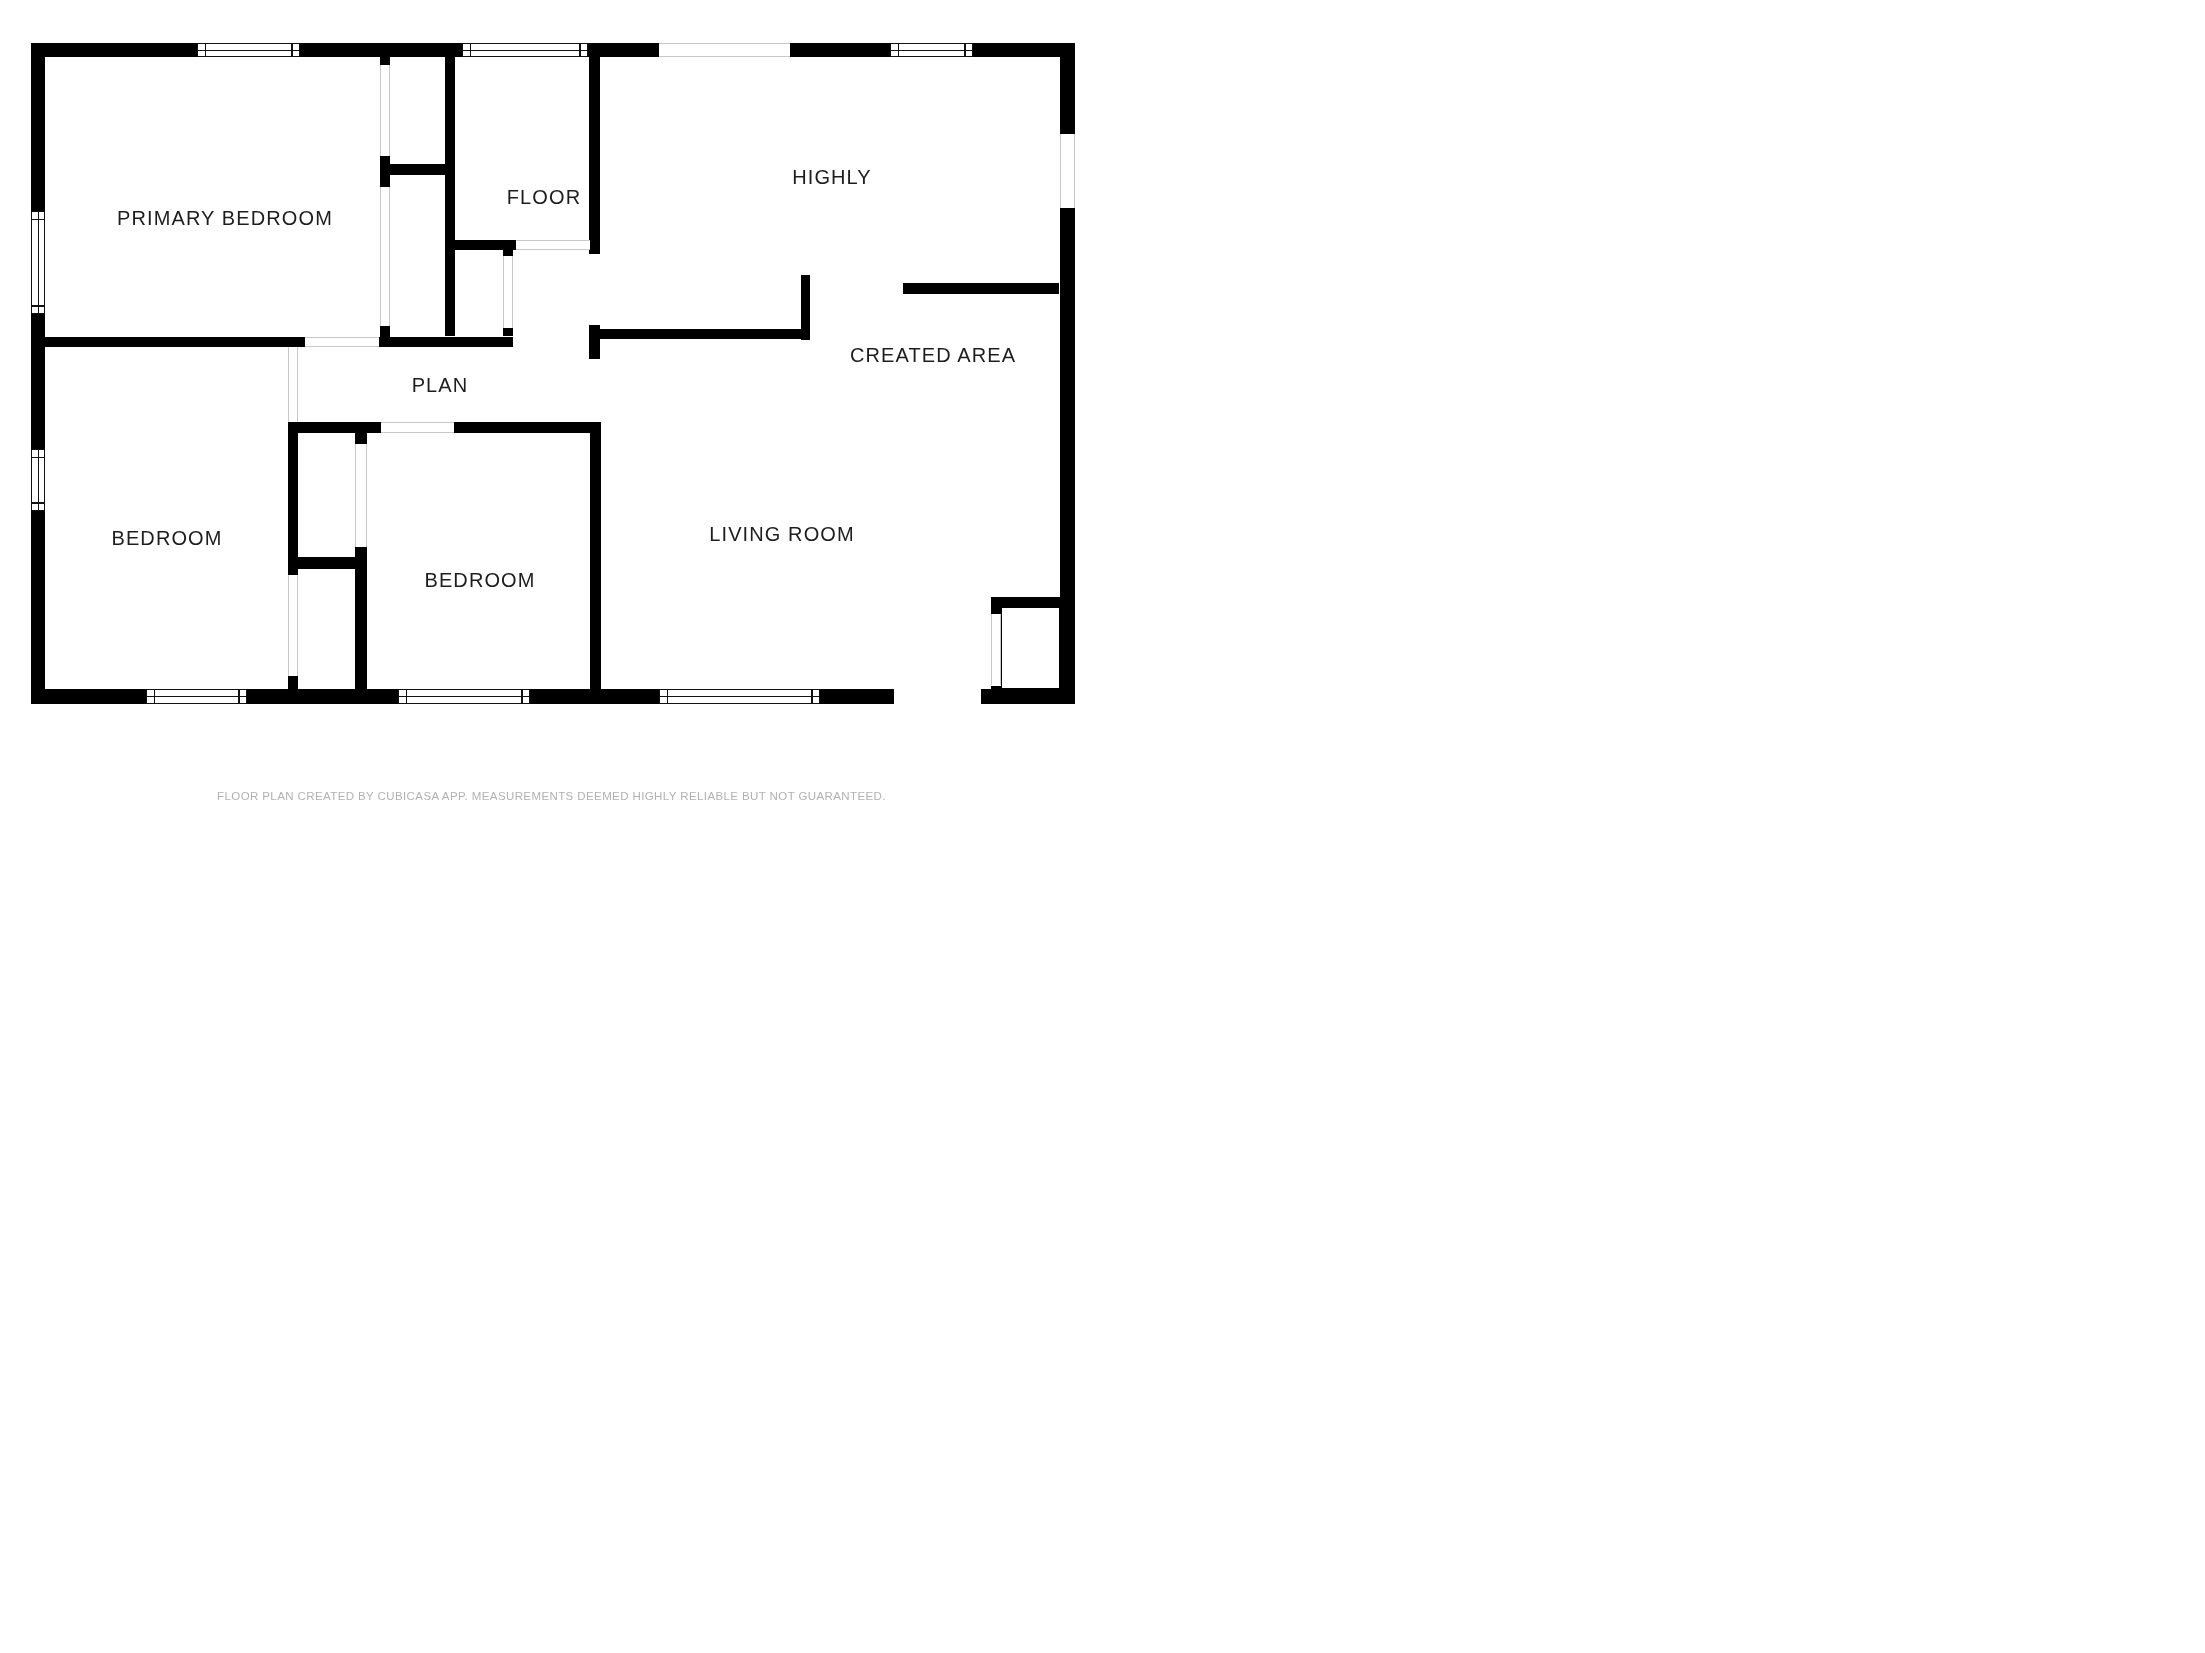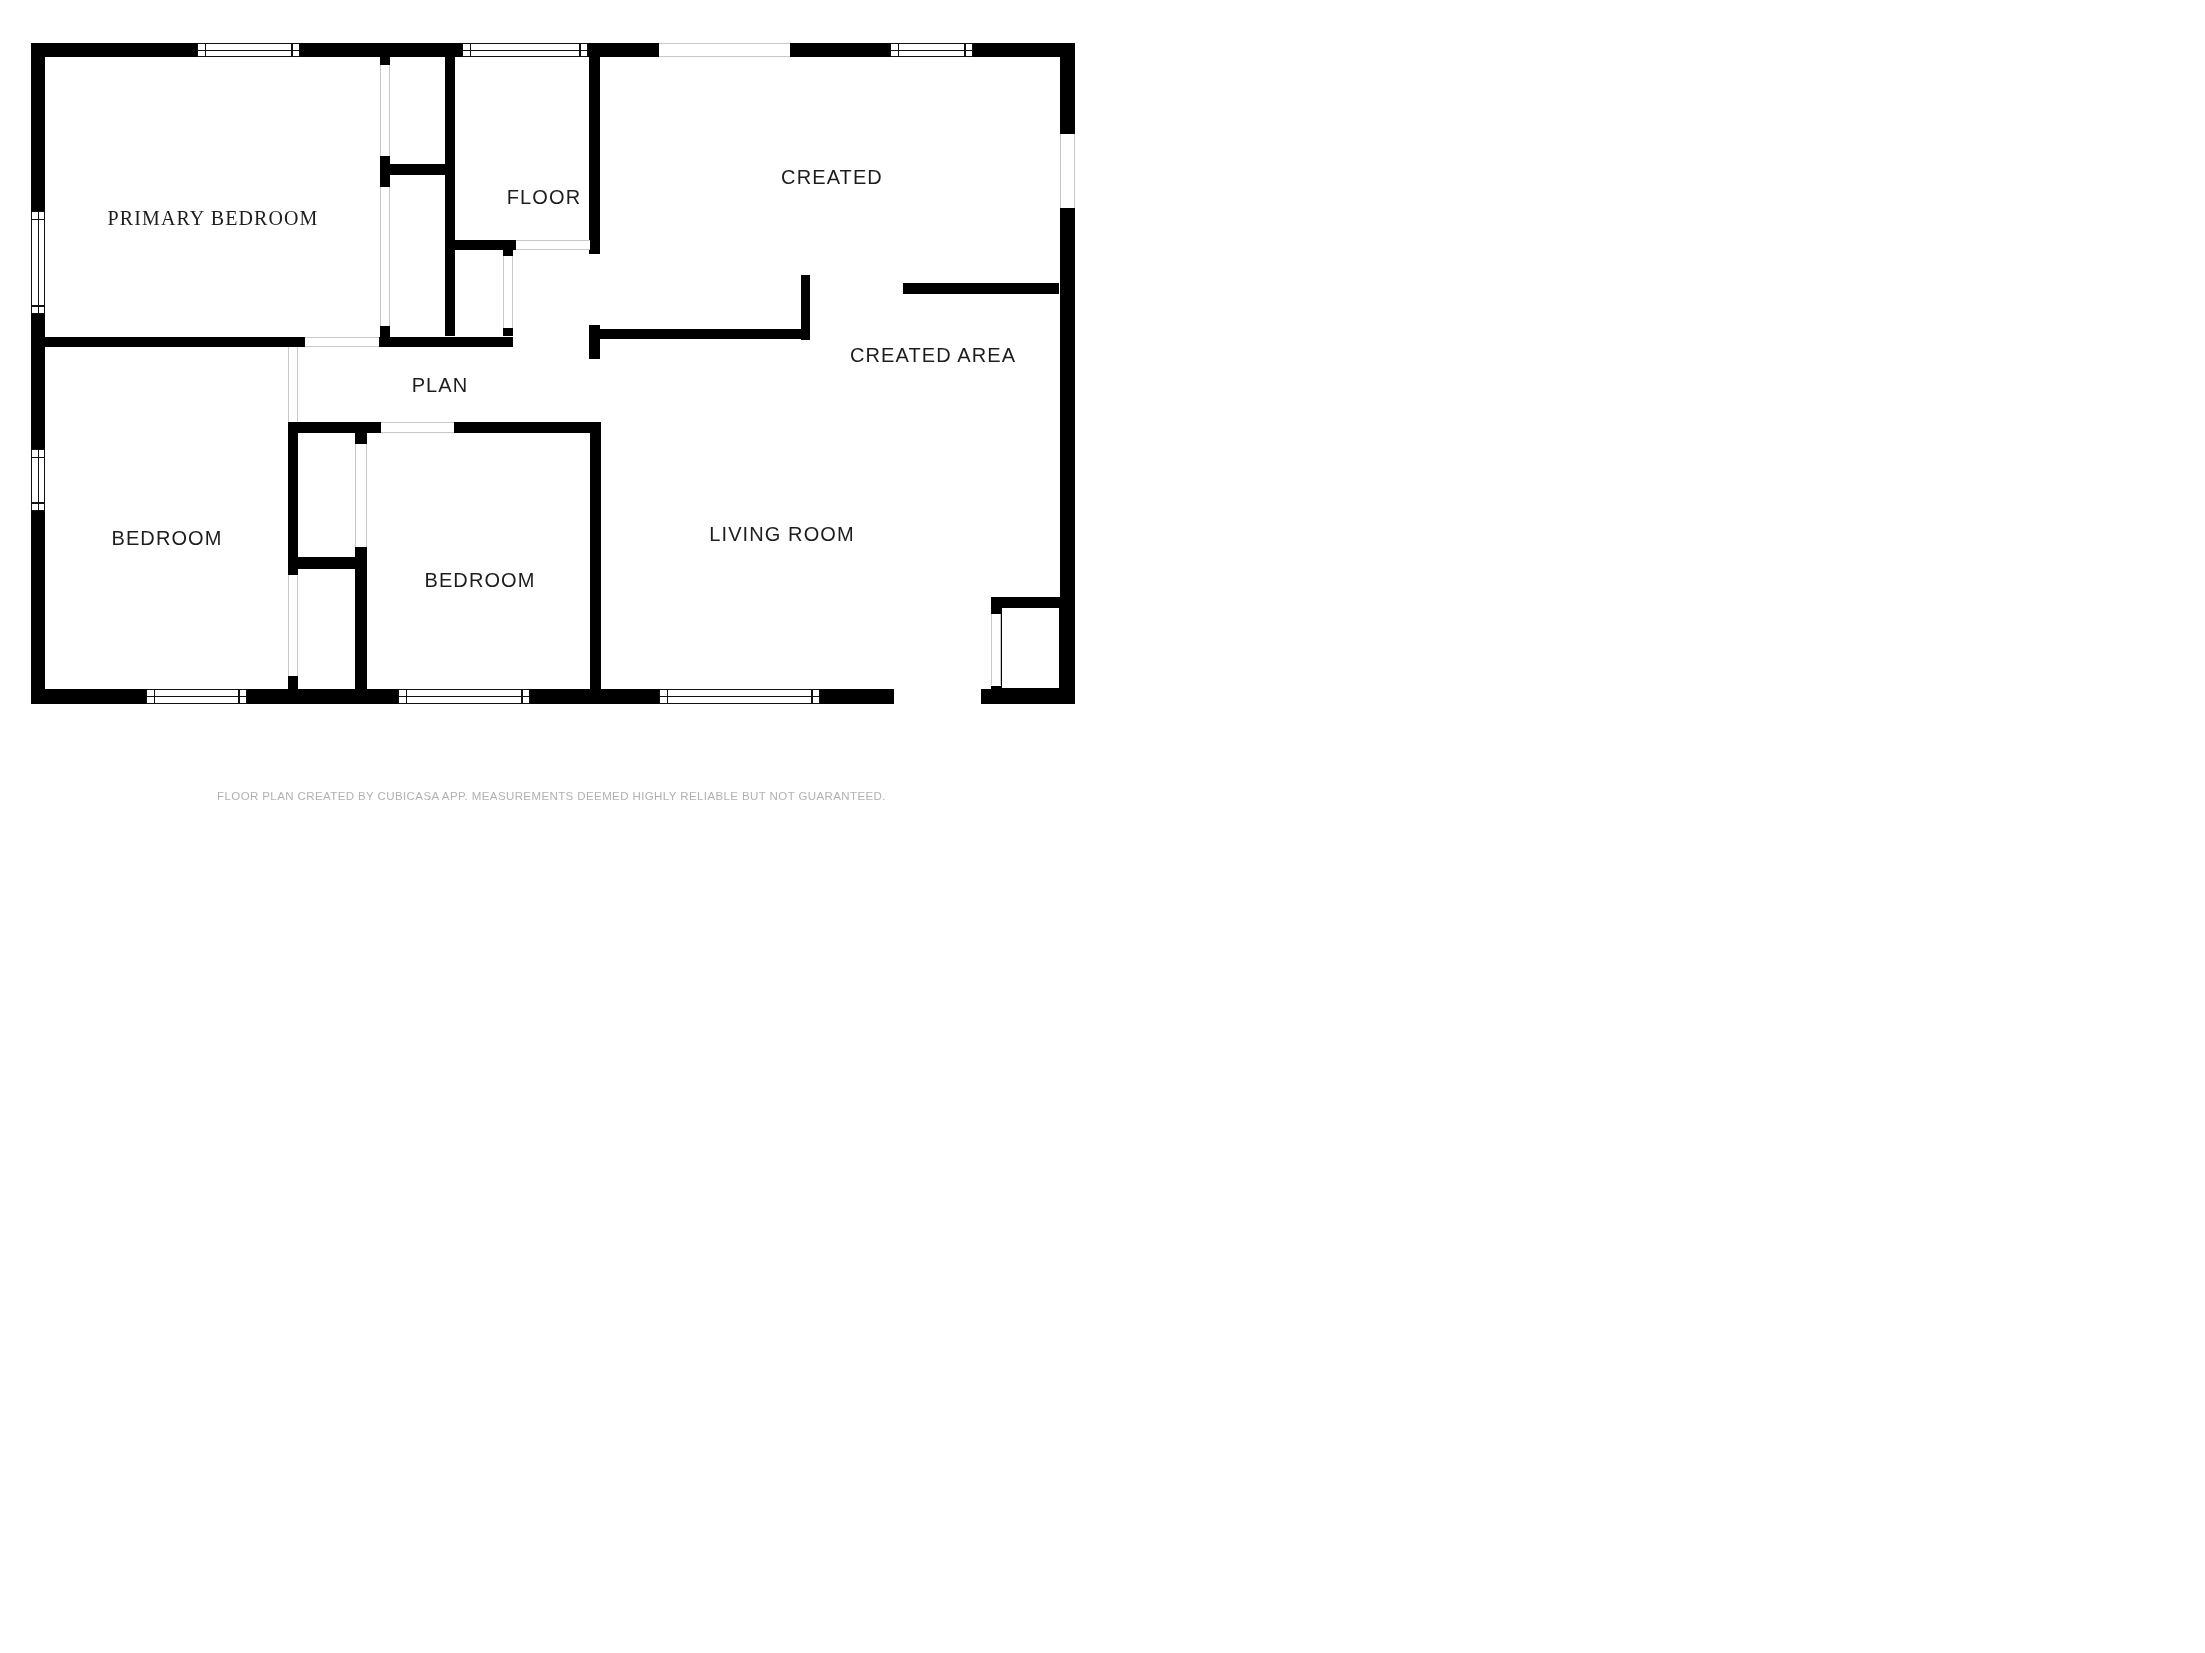--- a/index.html
+++ b/index.html
@@ -122,23 +122,23 @@
       <div class="open v" style="left: 503px; top: 256px; width: 10px; height: 72px;"></div>
       <div class="open v" style="left: 288px; top: 347px; width: 10px; height: 75px;"></div>
       <div class="open v" style="left: 288px; top: 575px; width: 10px; height: 101px;"></div>
       <div class="open v" style="left: 355px; top: 444px; width: 11.5px; height: 103px;"></div>
       <div class="open h" style="left: 381px; top: 422px; width: 73px; height: 10.8px;"></div>
       <div class="open v" style="left: 991px; top: 614px; width: 10px; height: 71px;"></div>
       <div class="porch" style="left: 1001px; top: 607px; width: 59px; height: 82px;"></div>
     </div>
 
   <div id="labels">
-    <div class="room-label" style="left: 213px; top: 218px; font-family: Liberation Serif, serif;">PRIMARY BEDROOM</div>
+    <div class="room-label" style="left: 225px; top: 218px;">PRIMARY BEDROOM</div>
     <div class="room-label" style="left: 544px; top: 197px;">FLOOR</div>
-    <div class="room-label" style="left: 832px; top: 177px;">CREATED</div>
+    <div class="room-label" style="left: 832px; top: 177px;">HIGHLY</div>
     <div class="room-label" style="left: 440px; top: 385px;">PLAN</div>
     <div class="room-label" style="left: 933px; top: 355px;">CREATED AREA</div>
     <div class="room-label" style="left: 167px; top: 538px;">BEDROOM</div>
     <div class="room-label" style="left: 480px; top: 580px;">BEDROOM</div>
     <div class="room-label" style="left: 782px; top: 534px; text-align: center;">LIVING ROOM</div>
   </div>
 
   <div id="footer-note">FLOOR PLAN CREATED BY CUBICASA APP. MEASUREMENTS DEEMED HIGHLY RELIABLE BUT NOT GUARANTEED.</div>
 </div>
 

